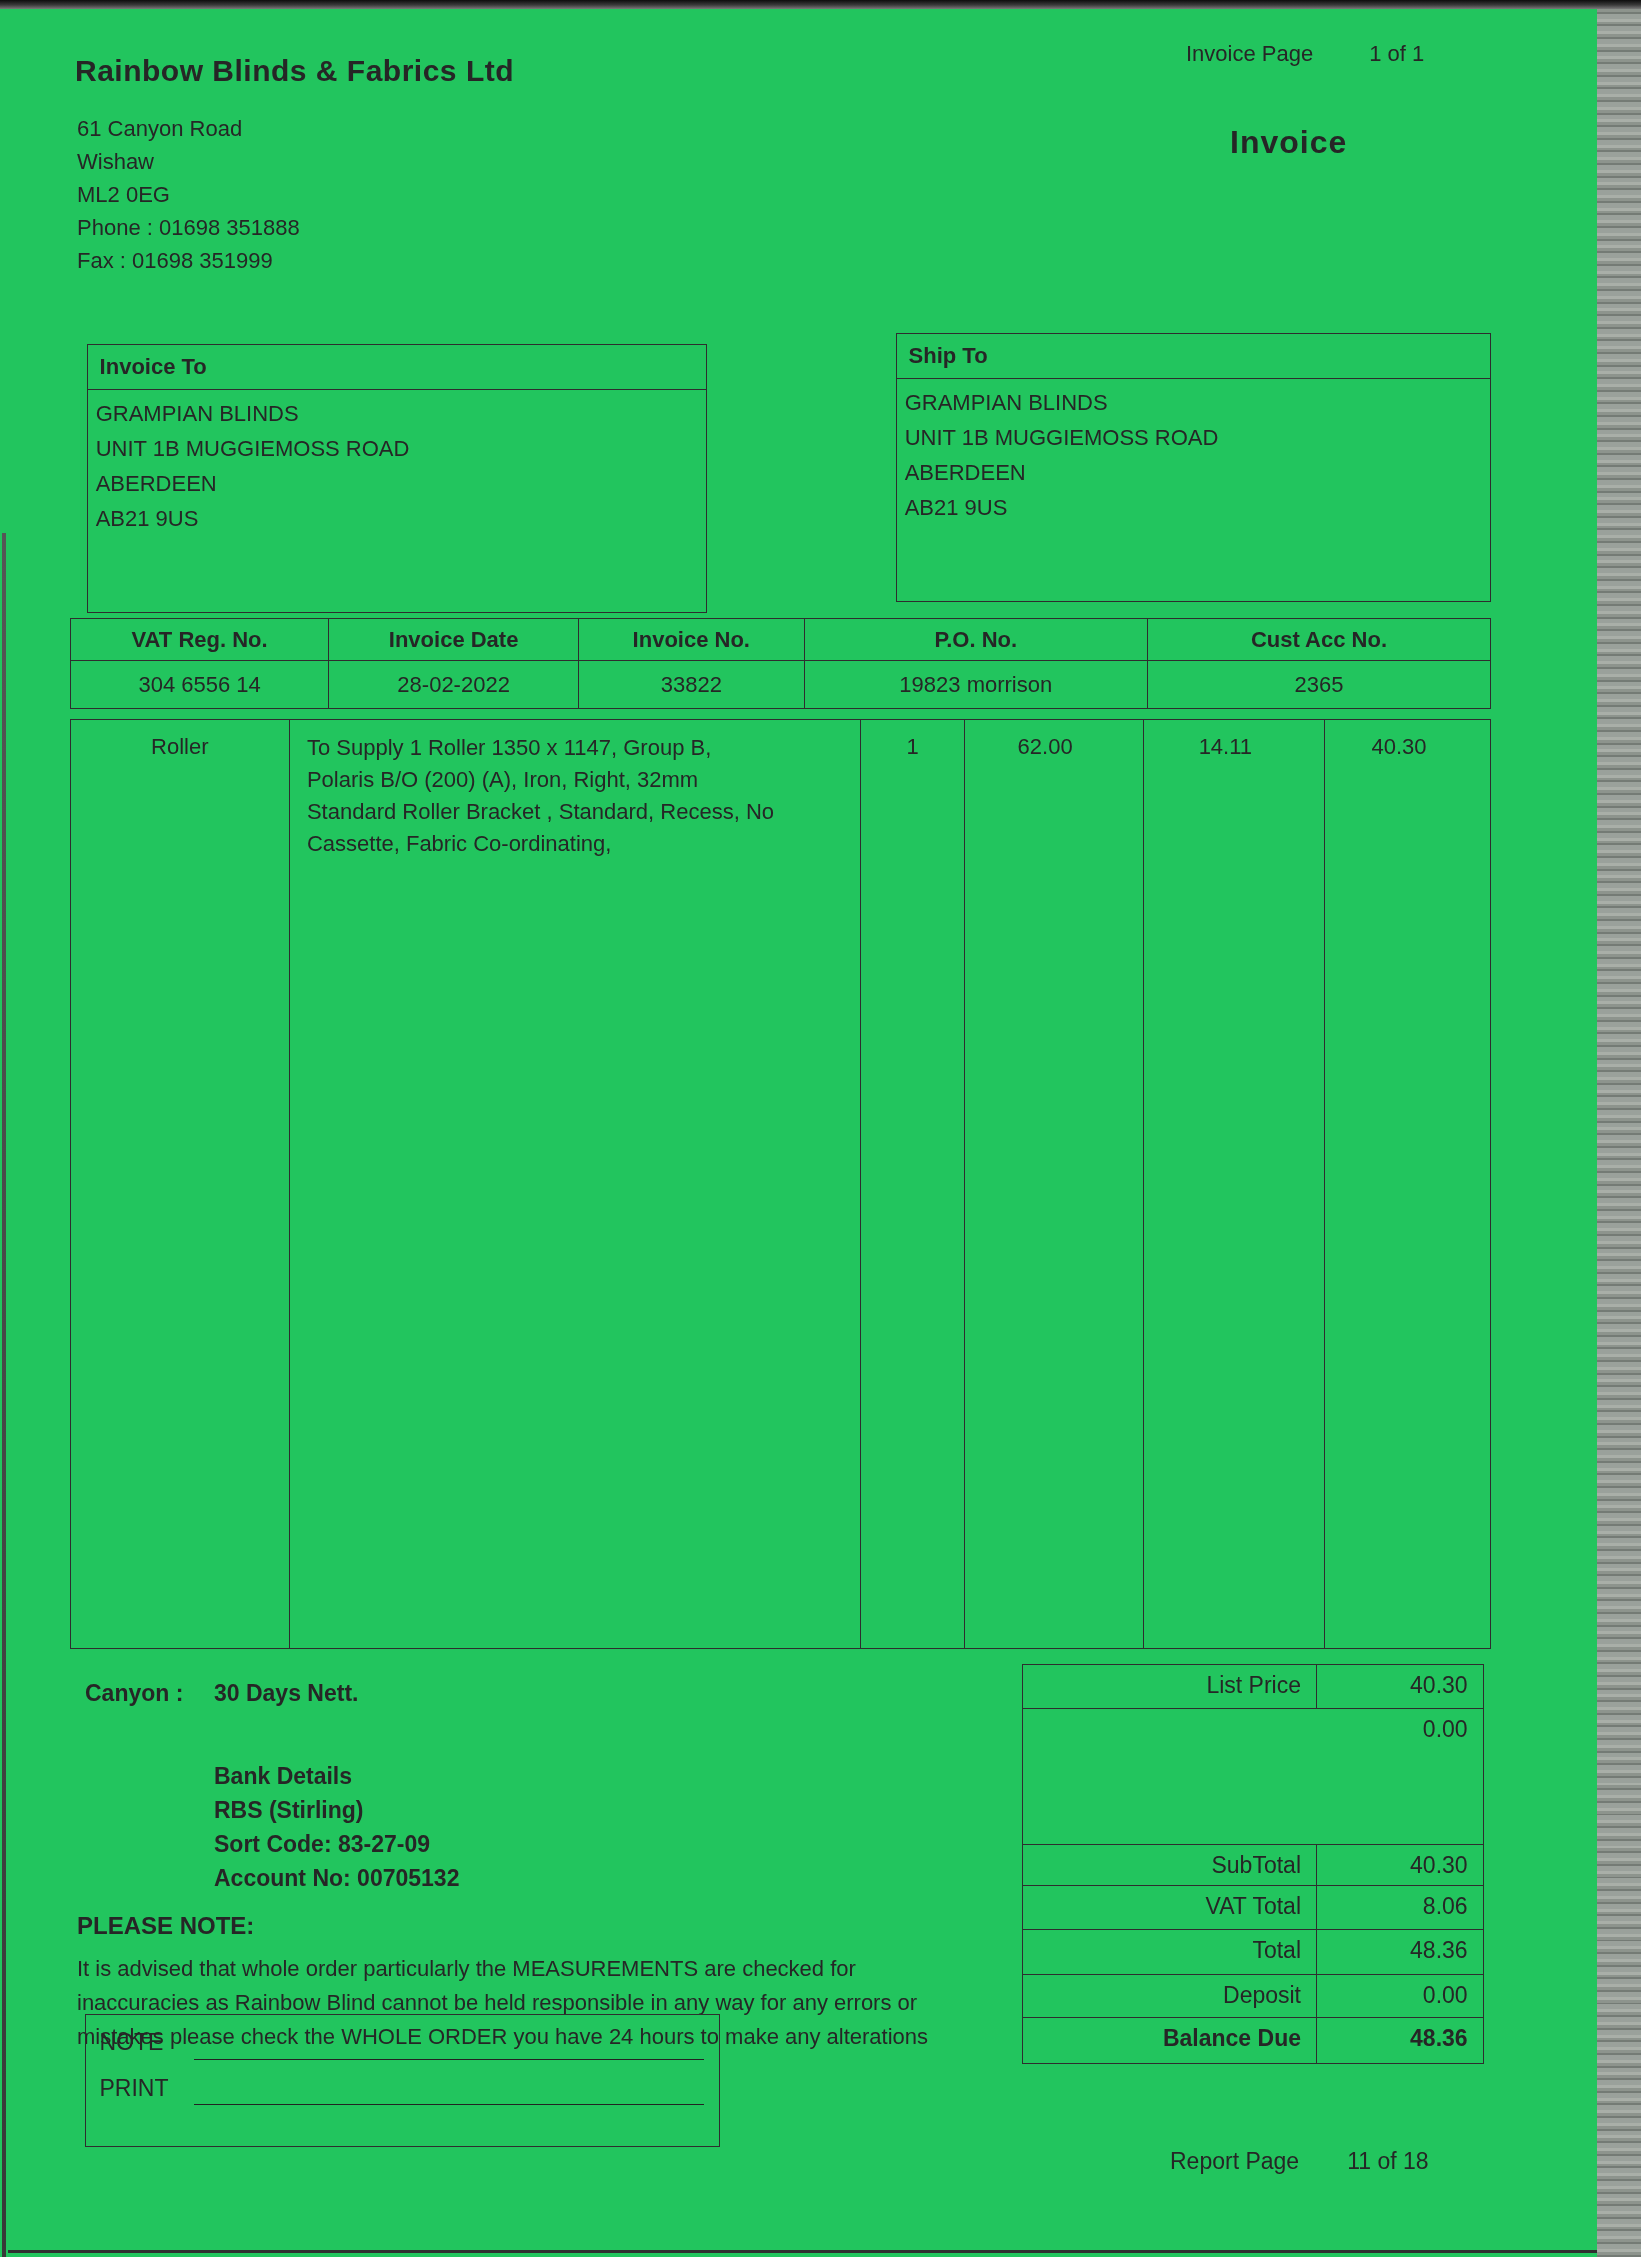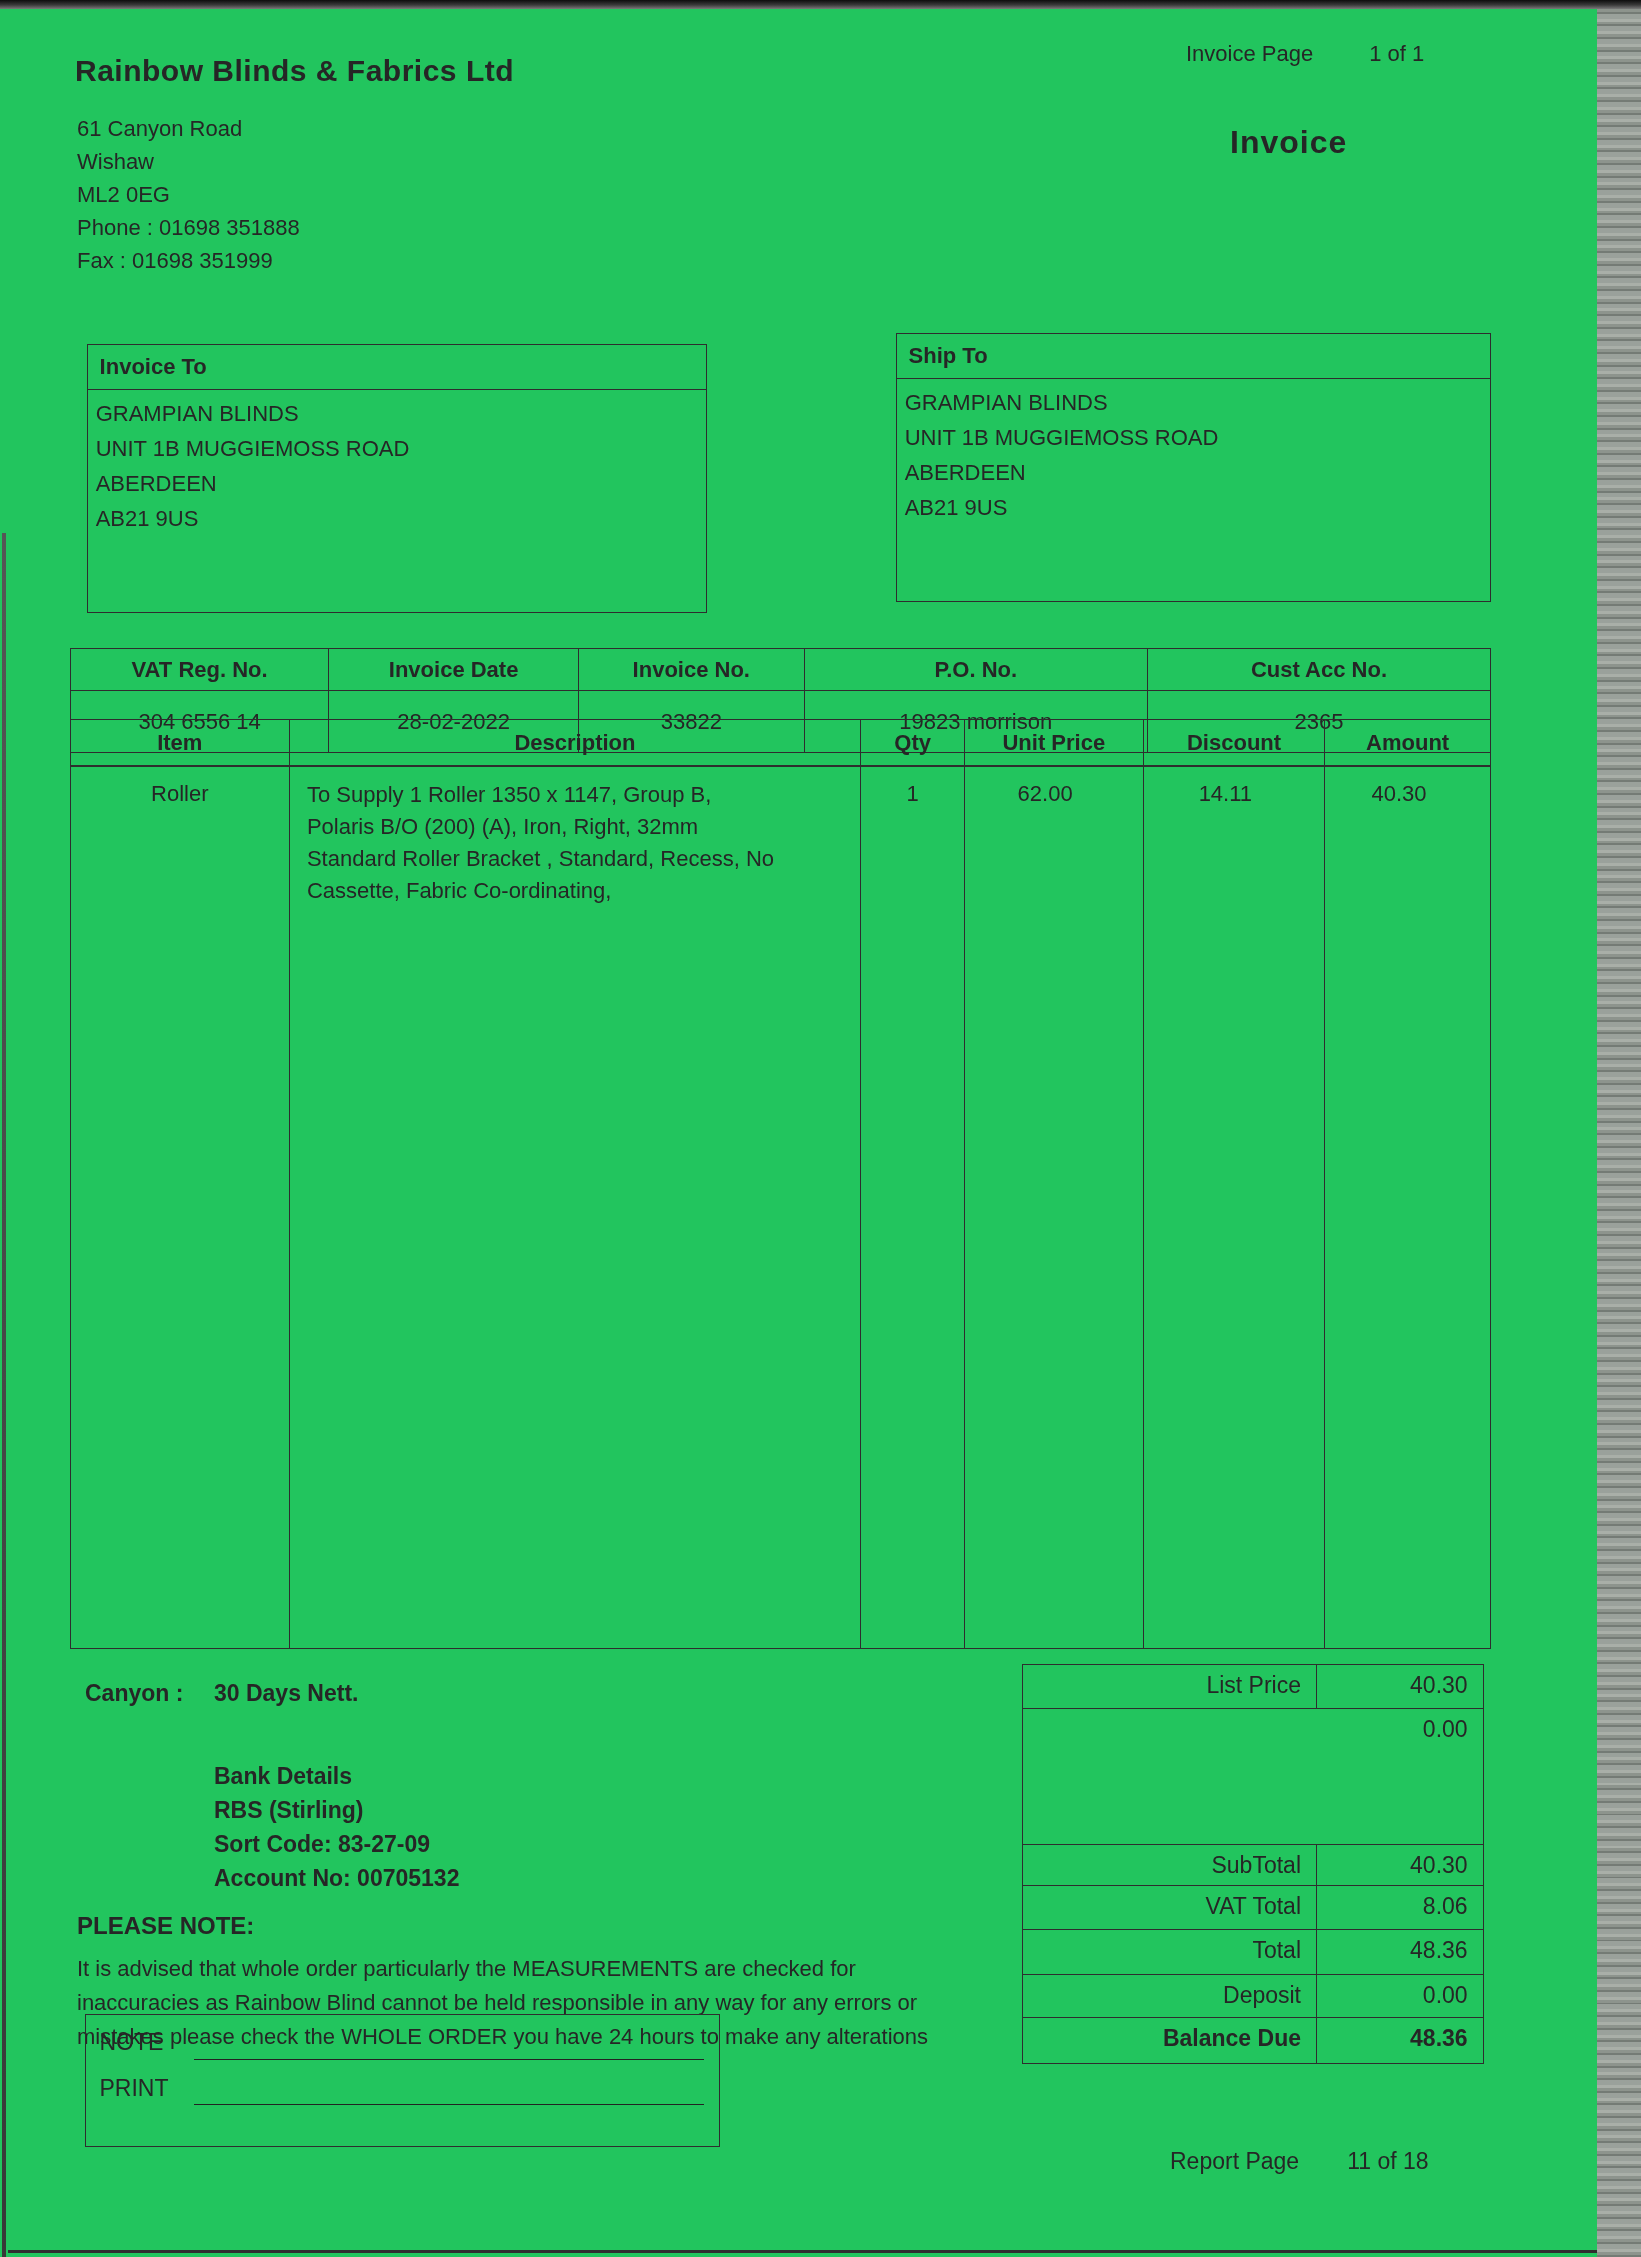--- a/index.html
+++ b/index.html
@@ -29,21 +29,21 @@
 
   
   .addr-box { position:absolute; border:1.9px solid #2e2e2e; box-sizing:border-box; }
   .box-invoice-to { left:87px; top:344px; width:620px; height:269px; }
   .box-ship-to { left:896px; top:333px; width:595px; height:269px; }
   .box-header { height:45px; border-bottom:1.9px solid #2e2e2e; box-sizing:border-box;
     font-weight:bold; font-size:22px; padding:8.7px 0 0 11.6px; }
   .box-body { padding:5.8px 0 0 7.7px; font-size:22px; line-height:35px; }
 
   
-  .meta-table { position:absolute; left:70px; top:648px; width:1421px; height:105px;
+  .meta-table { position:absolute; left:70px; top:618px; width:1421px; height:91px;
     border:1.9px solid #2e2e2e; box-sizing:border-box; display:flex; }
   .meta-col { display:flex; flex-direction:column; box-sizing:border-box; border-right:1.9px solid #2e2e2e; }
   .meta-col:last-child { border-right:none; }
   .meta-col .h { height:42px; border-bottom:1.9px solid #2e2e2e; box-sizing:border-box;
     display:flex; align-items:center; justify-content:center; font-weight:bold; font-size:22px; }
   .meta-col .v { flex:1; display:flex; align-items:center; justify-content:center; font-size:22px; }
   .mc0{width:18.2%}.mc1{width:17.6%}.mc2{width:15.9%}.mc3{width:24.2%}.mc4{width:24.1%}
 
   
   .items-table { position:absolute; left:70px; top:719px; width:1421px; height:930px;
@@ -156,28 +156,20 @@
       <div class="h">P.O. No.</div>
       <div class="v">19823 morrison</div>
     </div>
     <div class="meta-col mc4">
       <div class="h">Cust Acc No.</div>
       <div class="v">2365</div>
     </div>
   </div>
 
   <div class="items-table">
-    <div class="items-header">
-      <div class="hcell ci">Item</div>
-      <div class="hcell cd">Description</div>
-      <div class="hcell cq">Qty</div>
-      <div class="hcell cu">Unit Price</div>
-      <div class="hcell cdisc">Discount</div>
-      <div class="hcell ca">Amount</div>
-    </div>
     <div class="items-body">
       <div class="bcol ci cell-item">Roller</div>
       <div class="bcol cd cell-desc">
         <div>To Supply 1 Roller  1350 x 1147, Group B,</div>
         <div>Polaris B/O (200) (A), Iron, Right, 32mm</div>
         <div>Standard Roller Bracket , Standard, Recess, No</div>
         <div>Cassette, Fabric Co-ordinating,</div>
       </div>
       <div class="bcol cq cell-qty">1</div>
       <div class="bcol cu cell-right">62.00</div>

